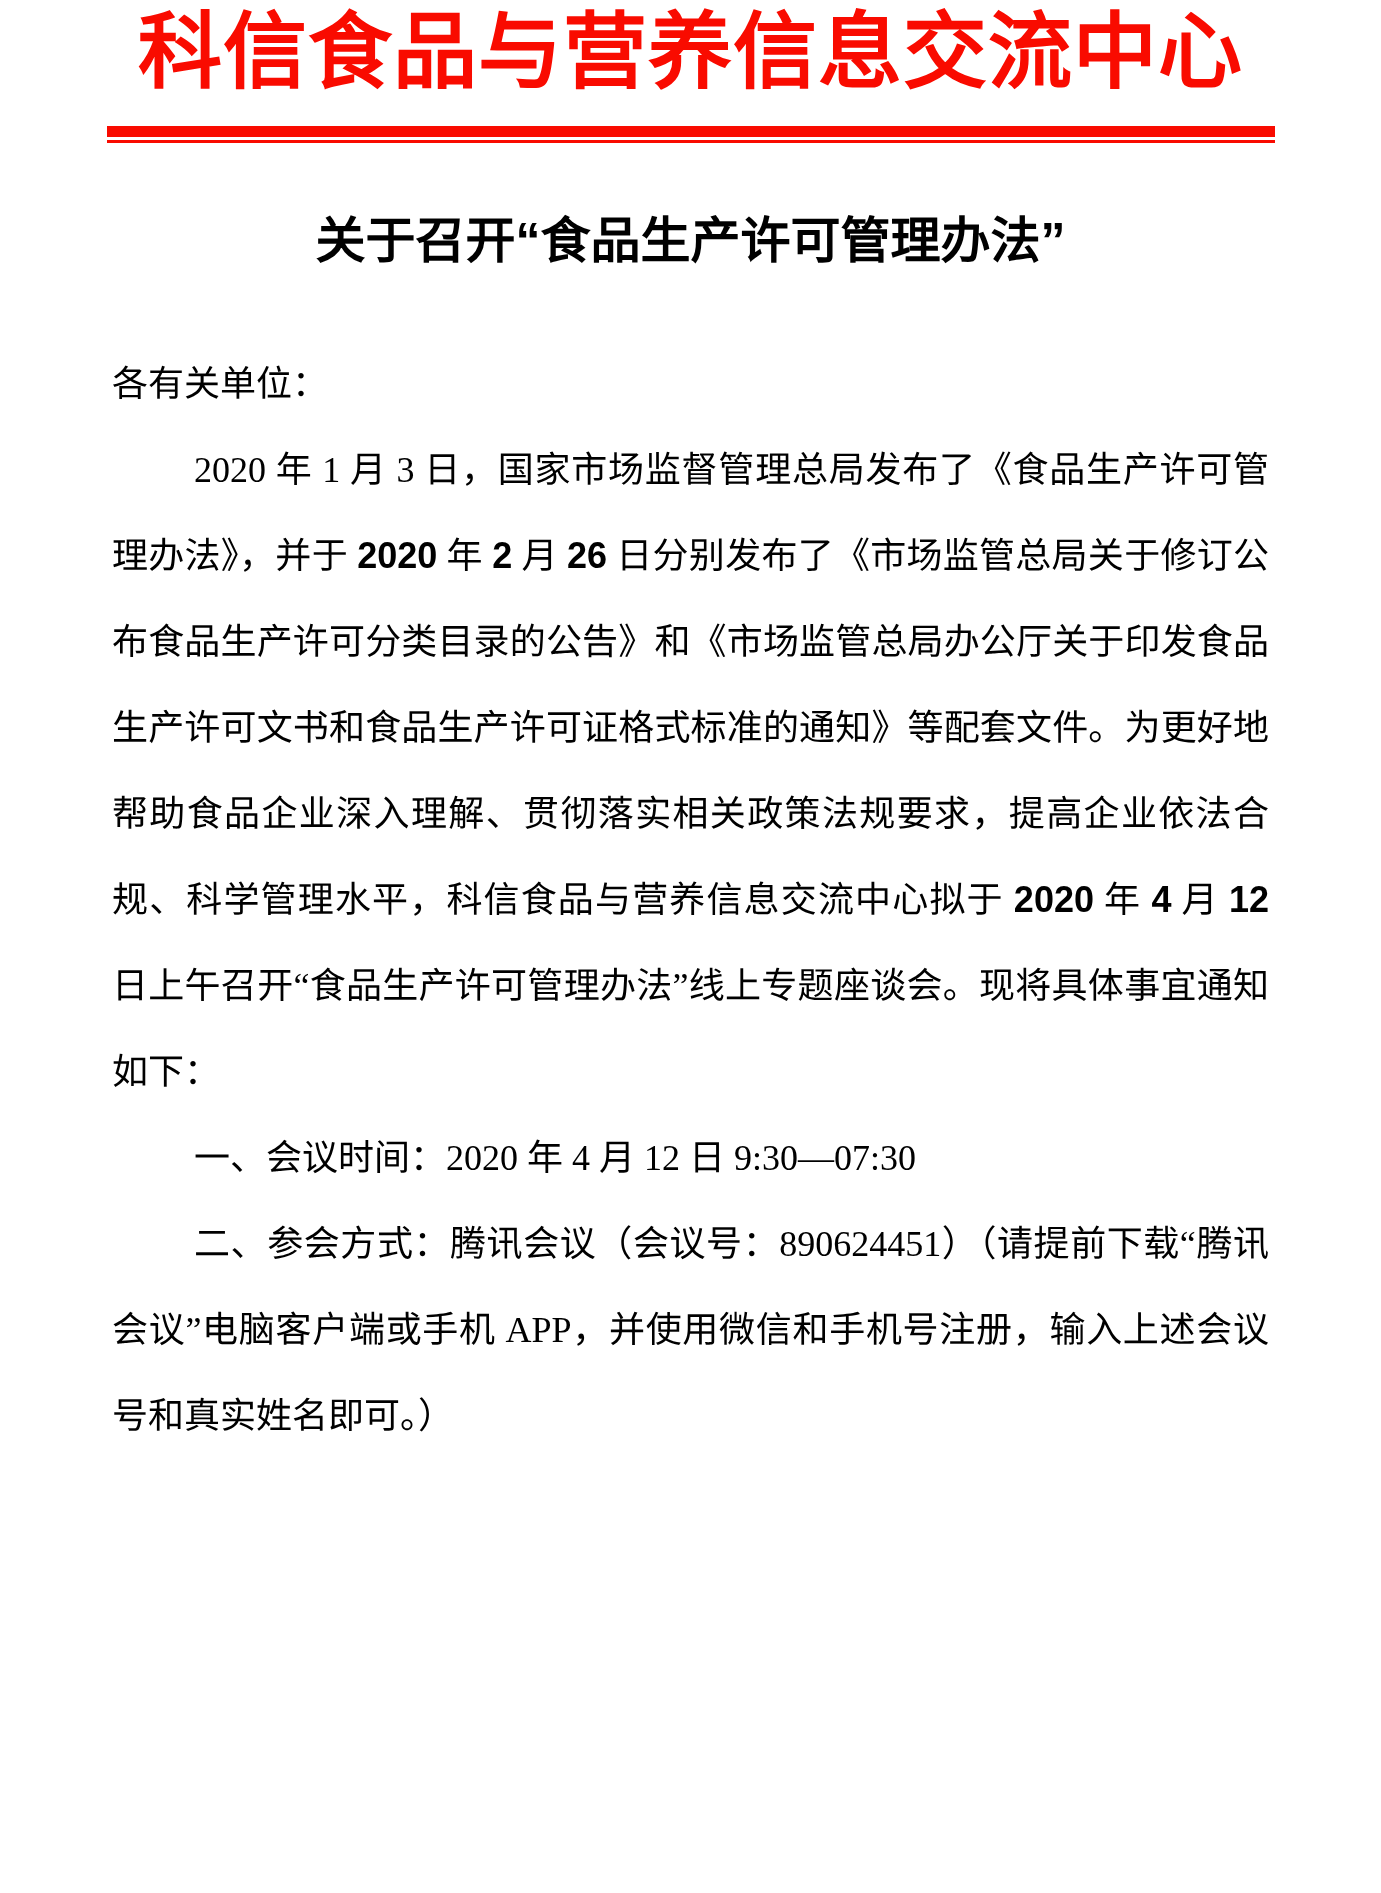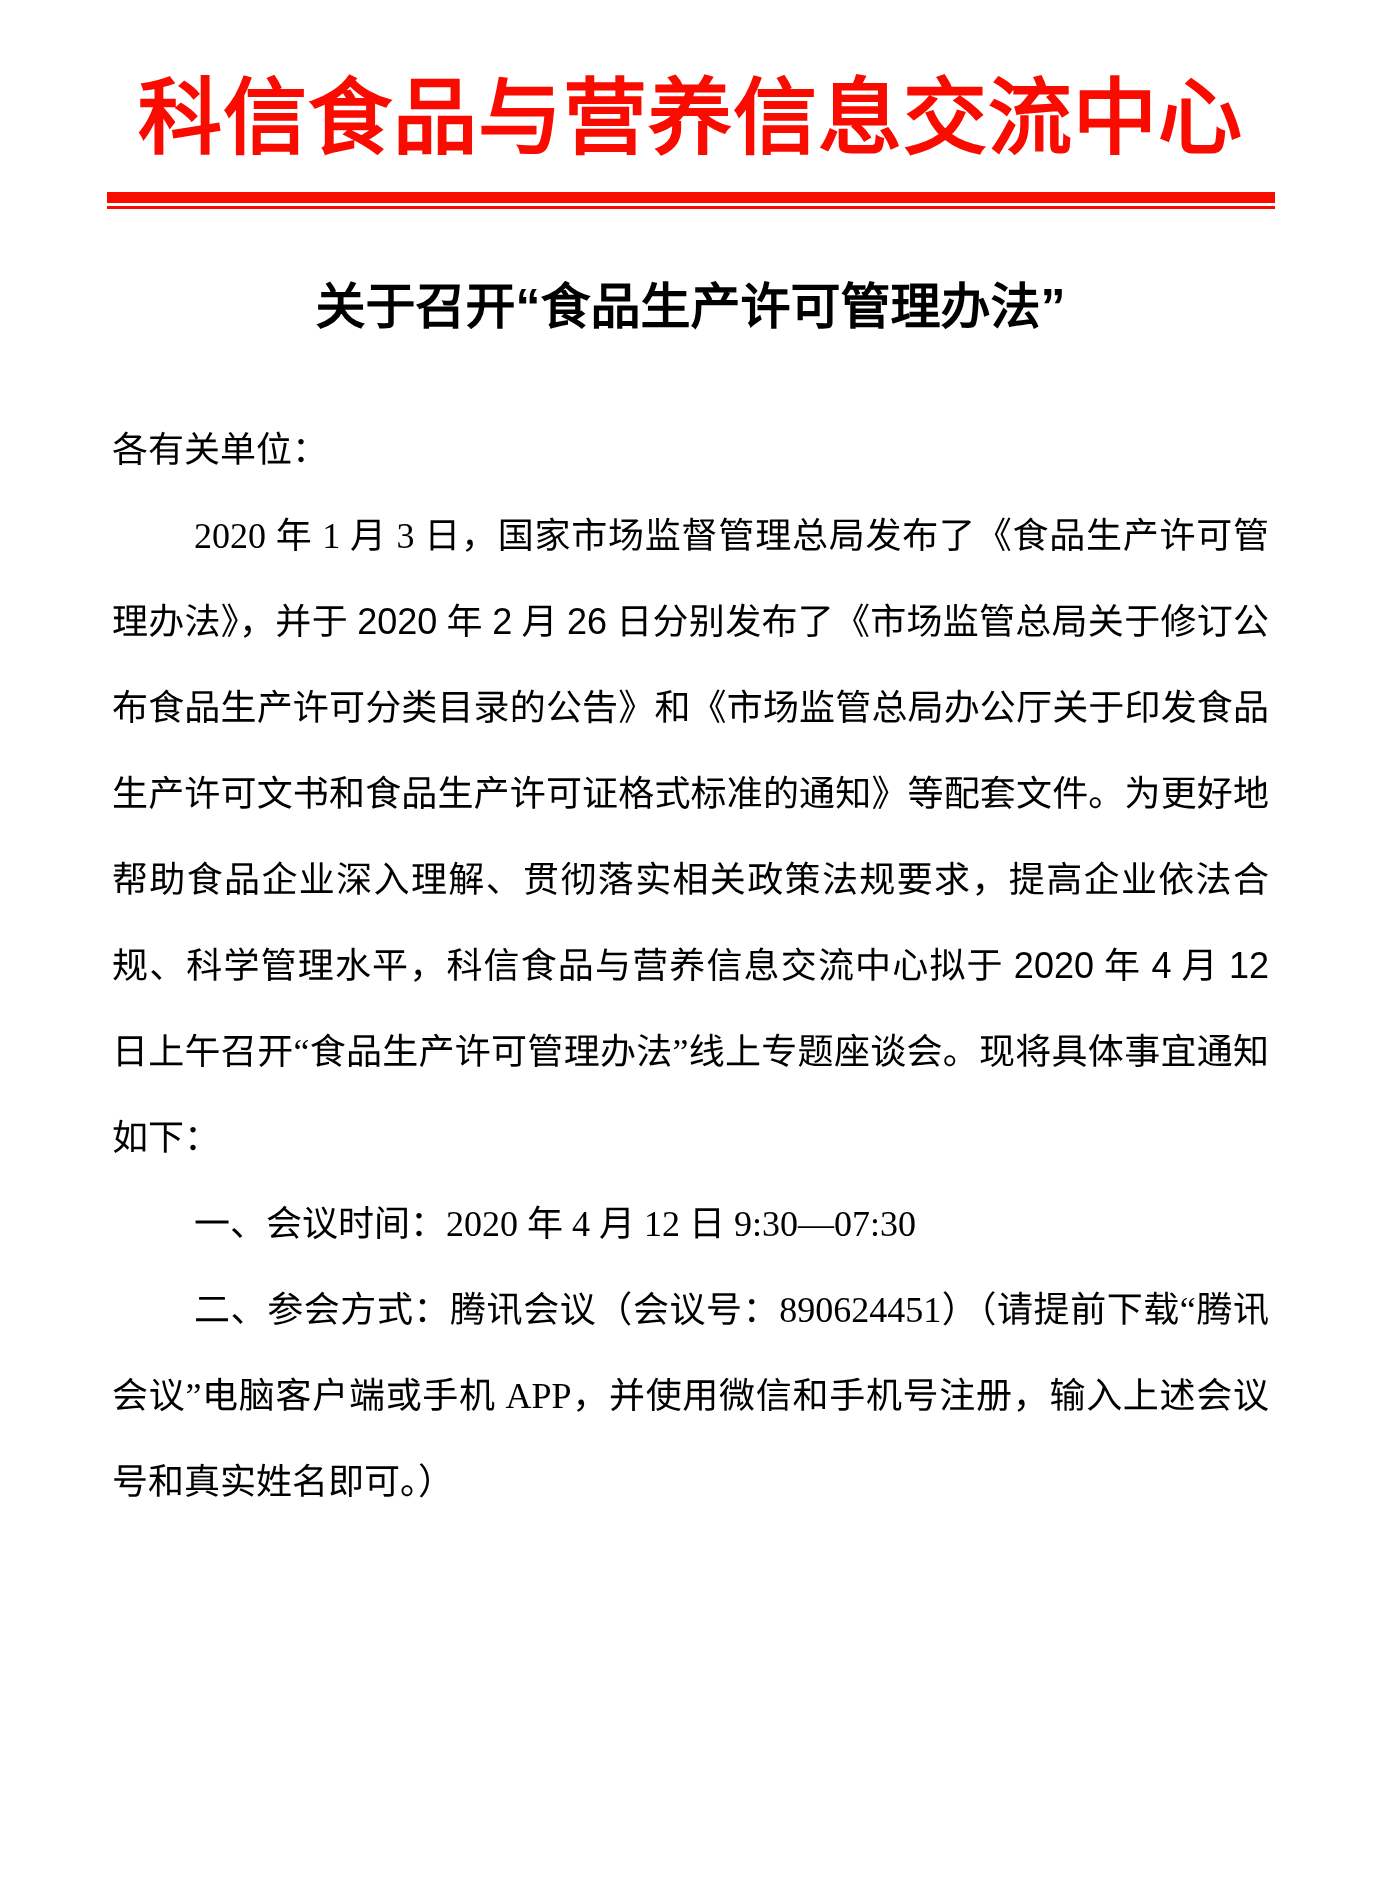--- a/index.html
+++ b/index.html
@@ -10,21 +10,20 @@
   .page {
     position: relative;
     width: 1381px;
     height: 1893px;
     margin: 0 auto;
     background: #ffffff;
     overflow: hidden;
   }
   
   .org-name {
-    padding-top: 66px;
     text-align: center;
     font-family: "Liberation Sans", sans-serif;
     font-weight: bold;
     font-size: 84px;
     line-height: 104px;
     letter-spacing: 1px;
     color: #f90b00;
     white-space: nowrap;
   }
   .rule {
@@ -62,21 +61,21 @@
   }
   .doc-body p {
     margin: 0;
     padding: 0;
   }
   .indent {
     text-indent: 82px;
   }
   .num-bold {
     font-family: "Liberation Sans", sans-serif;
-    font-weight: normal;
+    font-weight: bold;
   }
 </style>
 </head>
 <body>
 
 <div class="page">
 
   <header>
     <div class="org-name">科信食品与营养信息交流中心</div>
     <div class="rule">

